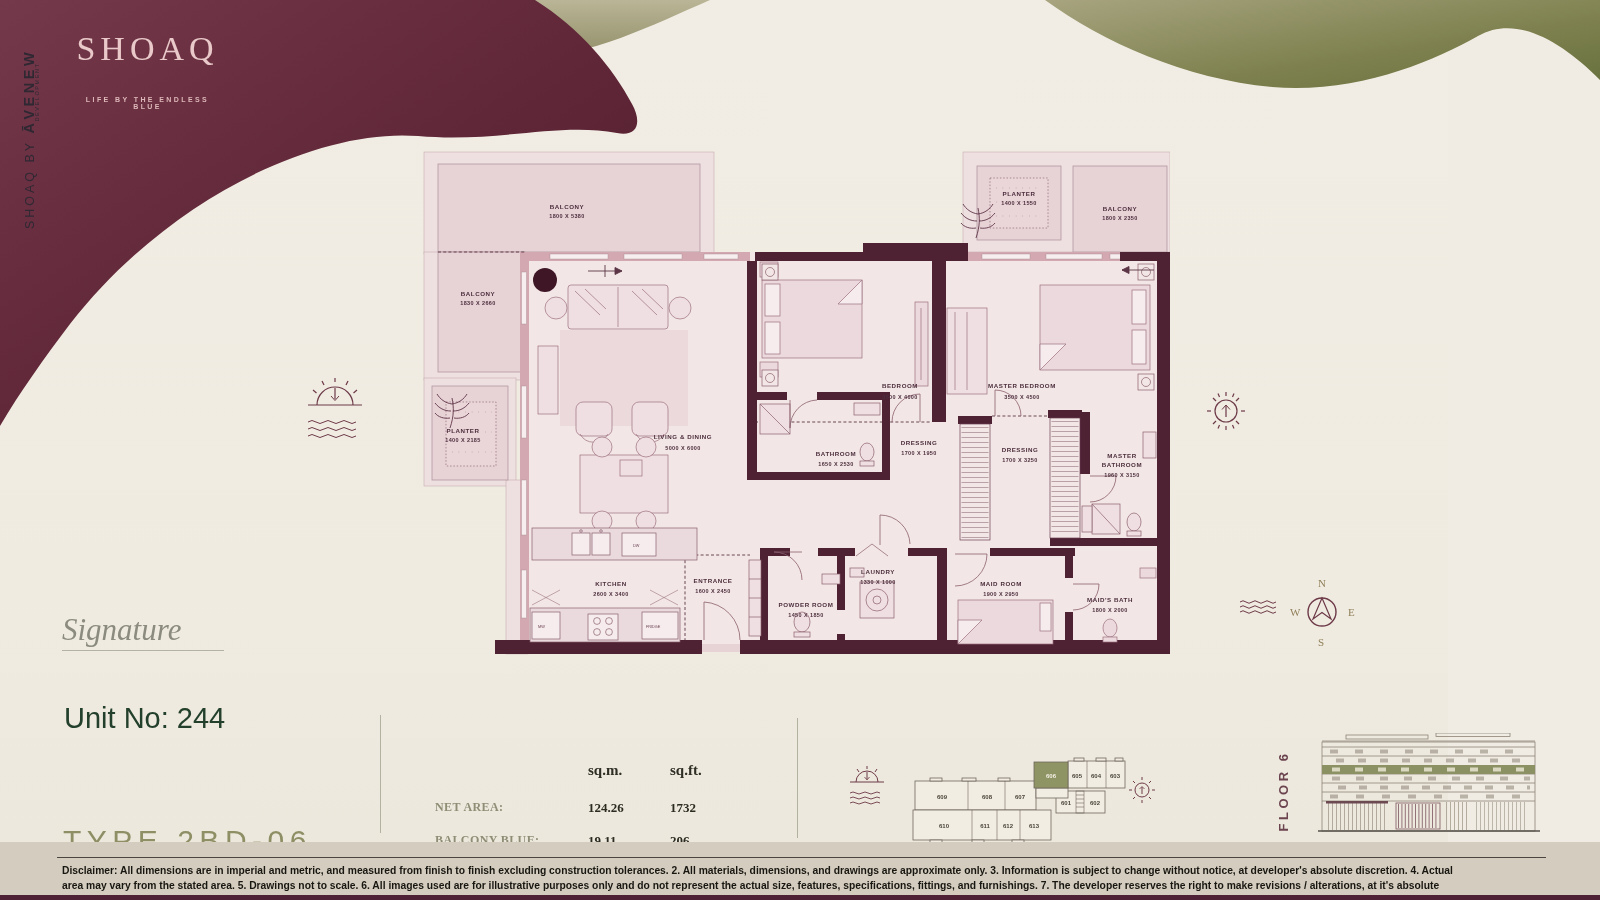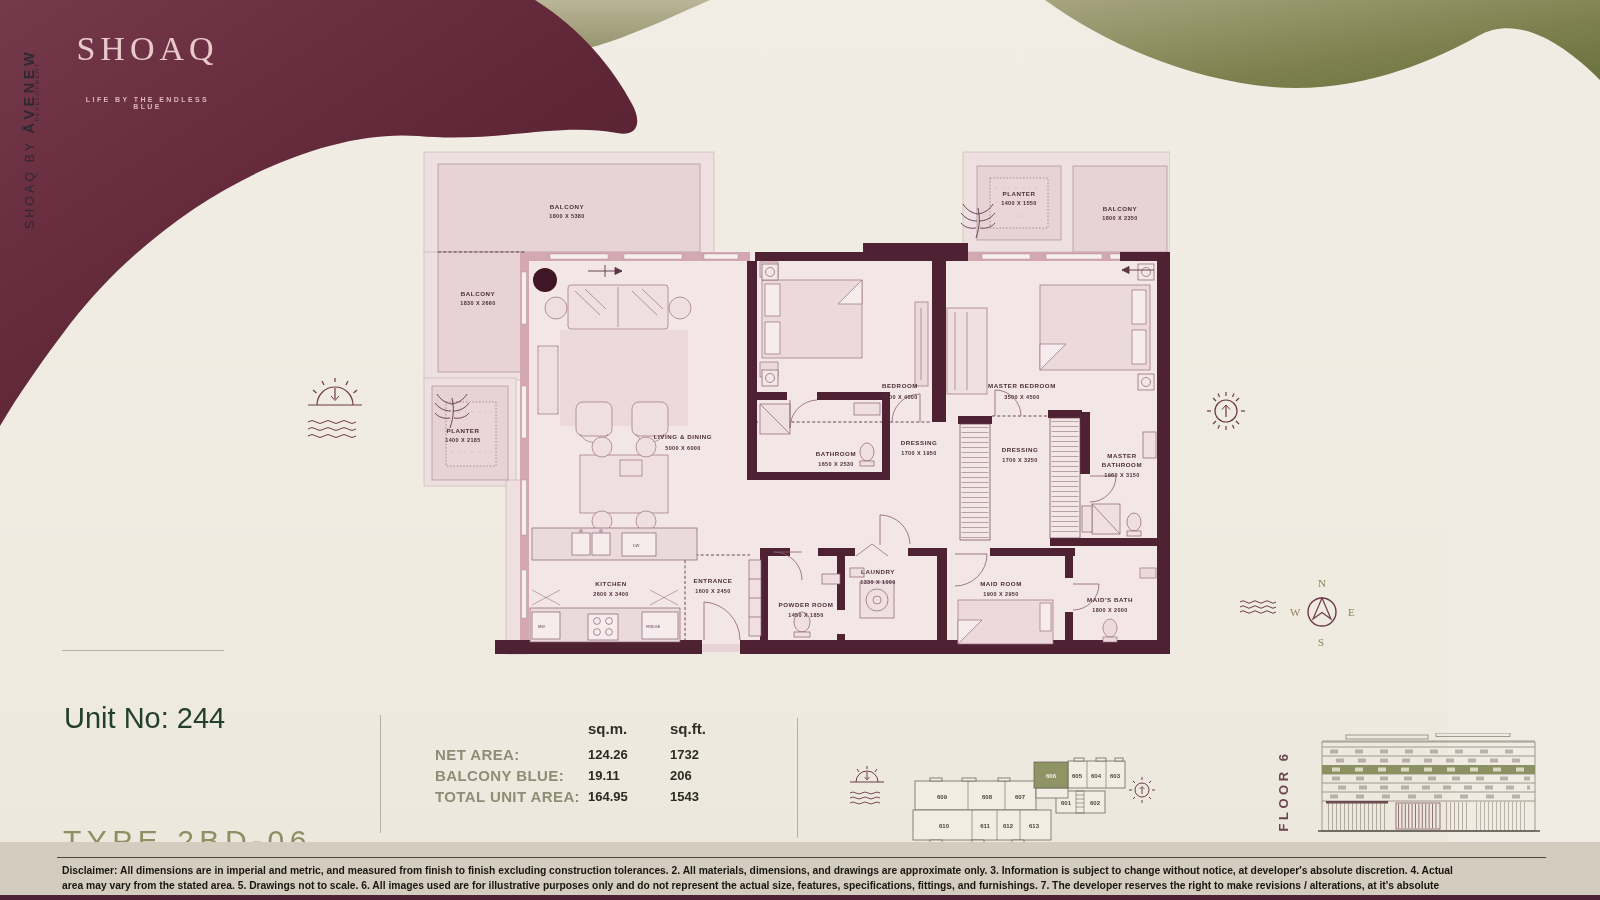--- a/index.html
+++ b/index.html
@@ -12,24 +12,24 @@
   .side-text{left:-76px;top:130px;width:212px;height:18px;transform:rotate(-90deg);text-align:center;font-size:12.5px;letter-spacing:3px;color:#2f2833;white-space:nowrap;}
   .side-text b{font-size:14.5px;letter-spacing:3.5px;font-weight:bold;}
   .side-dev{left:-8px;top:88px;width:92px;height:8px;transform:rotate(-90deg);font-size:5.5px;letter-spacing:1.6px;color:#2f2833;text-align:center;white-space:nowrap;}
   
   .signature{left:62px;top:612px;width:170px;font-family:"Liberation Serif",serif;font-style:italic;font-size:31px;color:#8b8b80;}
   .sig-line{left:62px;top:650px;width:162px;height:1px;background:#9a9a8e;opacity:.7;}
   .unit-no{left:64px;top:702px;font-size:29px;color:#23402c;}
   .bedrooms{left:61px;top:733px;font-size:45px;color:#1d3a28;}
   .unit-type{left:63px;top:824px;font-size:30px;letter-spacing:5.5px;color:#8f8f66;}
   
-  .area-table{left:435px;top:719px;display:grid;grid-template-columns:153px 82px 70px;row-gap:0;}
+  .area-table{left:435px;top:760px;display:grid;grid-template-columns:153px 82px 70px;row-gap:12px;font-family:Liberation Serif, serif;}
   .at-cell{height:21px;line-height:21px;}
   .at-head{height:25px;line-height:20px;font-size:15px;font-weight:bold;color:#2f2f26;}
-  .at-label{font-size:15px;color:#8e8e76;letter-spacing:.4px;font-weight:bold;}
+  .at-label{font-size:12px;color:#8e8e76;letter-spacing:.4px;font-weight:bold;}
   .at-val{font-size:13px;color:#2b2b22;font-weight:bold;}
   .divider{width:1px;background:#b2b2a0;}
   
   .floor-label{left:1239px;top:783px;width:90px;height:16px;transform:rotate(-90deg);font-size:13px;font-weight:bold;letter-spacing:3.5px;color:#6b4450;text-align:center;white-space:nowrap;}
   
   .footer-band{left:0;top:842px;width:1600px;height:53px;background:#d4cdbf;}
   .footer-rule{left:57px;top:857px;width:1489px;height:1px;background:#4a453e;}
   .disclaimer{left:62px;top:864px;width:1392px;font-size:10.3px;line-height:1.42;color:#181611;font-weight:bold;}
   .bottom-strip{left:0;top:895px;width:1600px;height:5px;background:#4e2134;}
   
@@ -406,20 +406,21 @@
     <text class="cmp" x="36" y="22">N</text>
     <text class="cmp" x="8" y="51">W</text>
     <text class="cmp" x="66" y="51">E</text>
     <text class="cmp" x="36" y="81">S</text>
     <g stroke="#6d3a48" stroke-width="1.4" fill="none">
       <circle cx="40" cy="47" r="14"></circle>
       <path d="M40,33 L49,54 L40,47.5 L31,54 Z" stroke-width="1.2"></path>
     </g>
   </svg>
 
+  <div class="abs signature">Signature</div>
   <div class="abs sig-line"></div>
   <div class="abs unit-no">Unit No: 244</div>
   <div class="abs unit-type">TYPE 2BD-06</div>
 
   <div class="abs divider" style="left:380px;top:715px;height:118px;"></div>
   <div class="abs divider" style="left:797px;top:718px;height:120px;"></div>
 
   <div class="abs area-table">
     <div class="at-cell at-head"></div>
     <div class="at-cell at-head">sq.m.</div>

